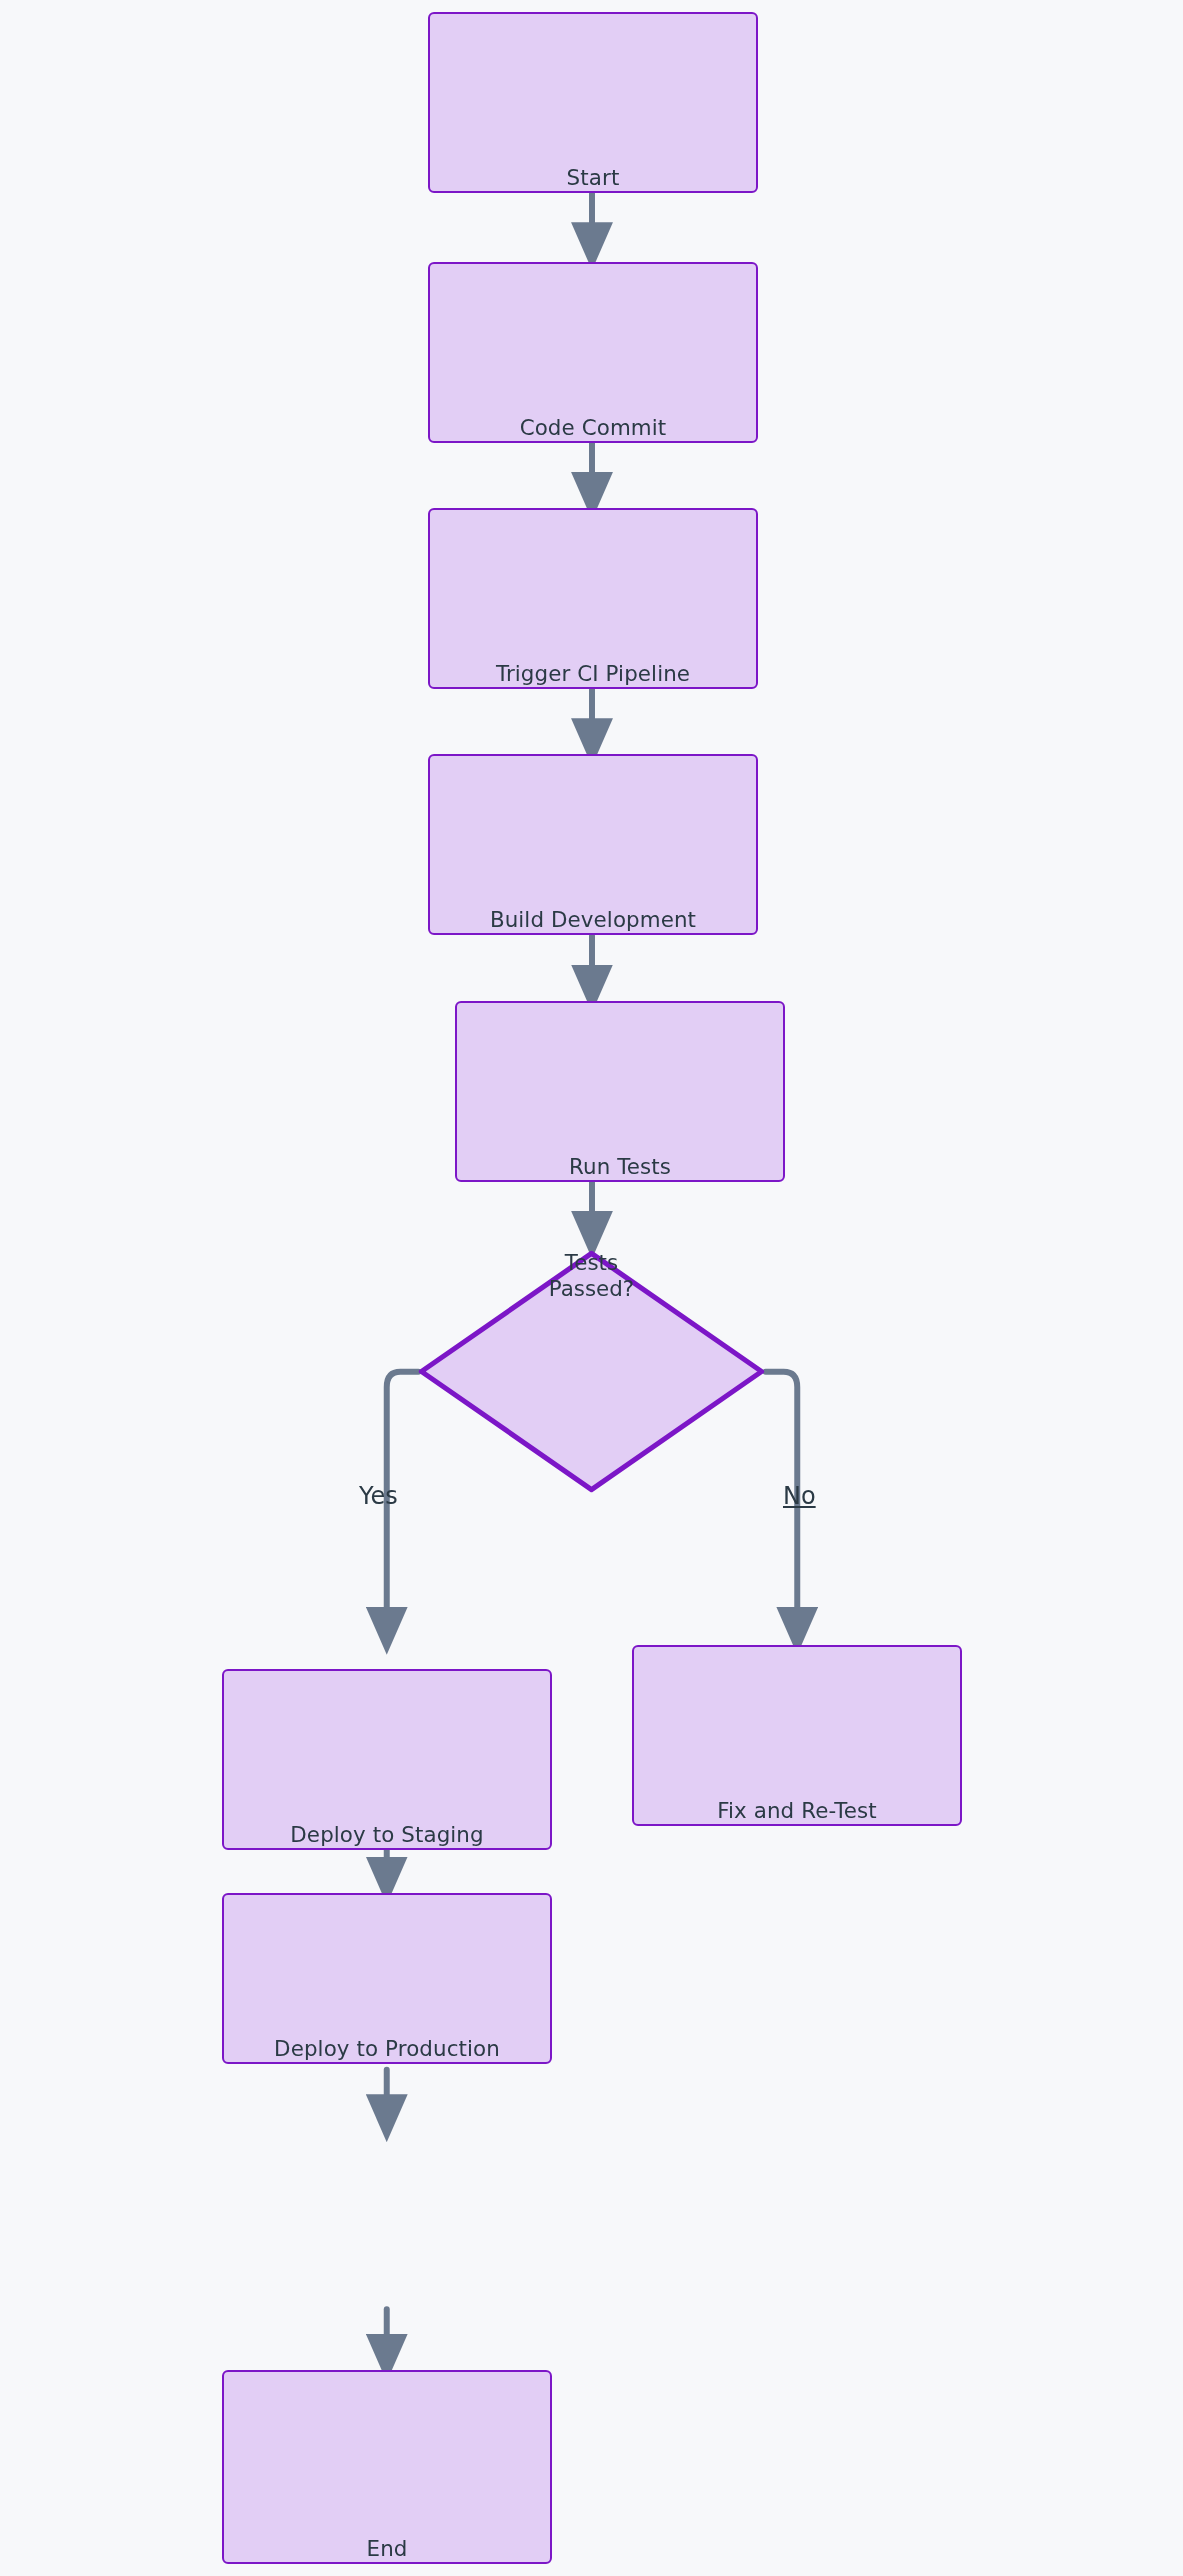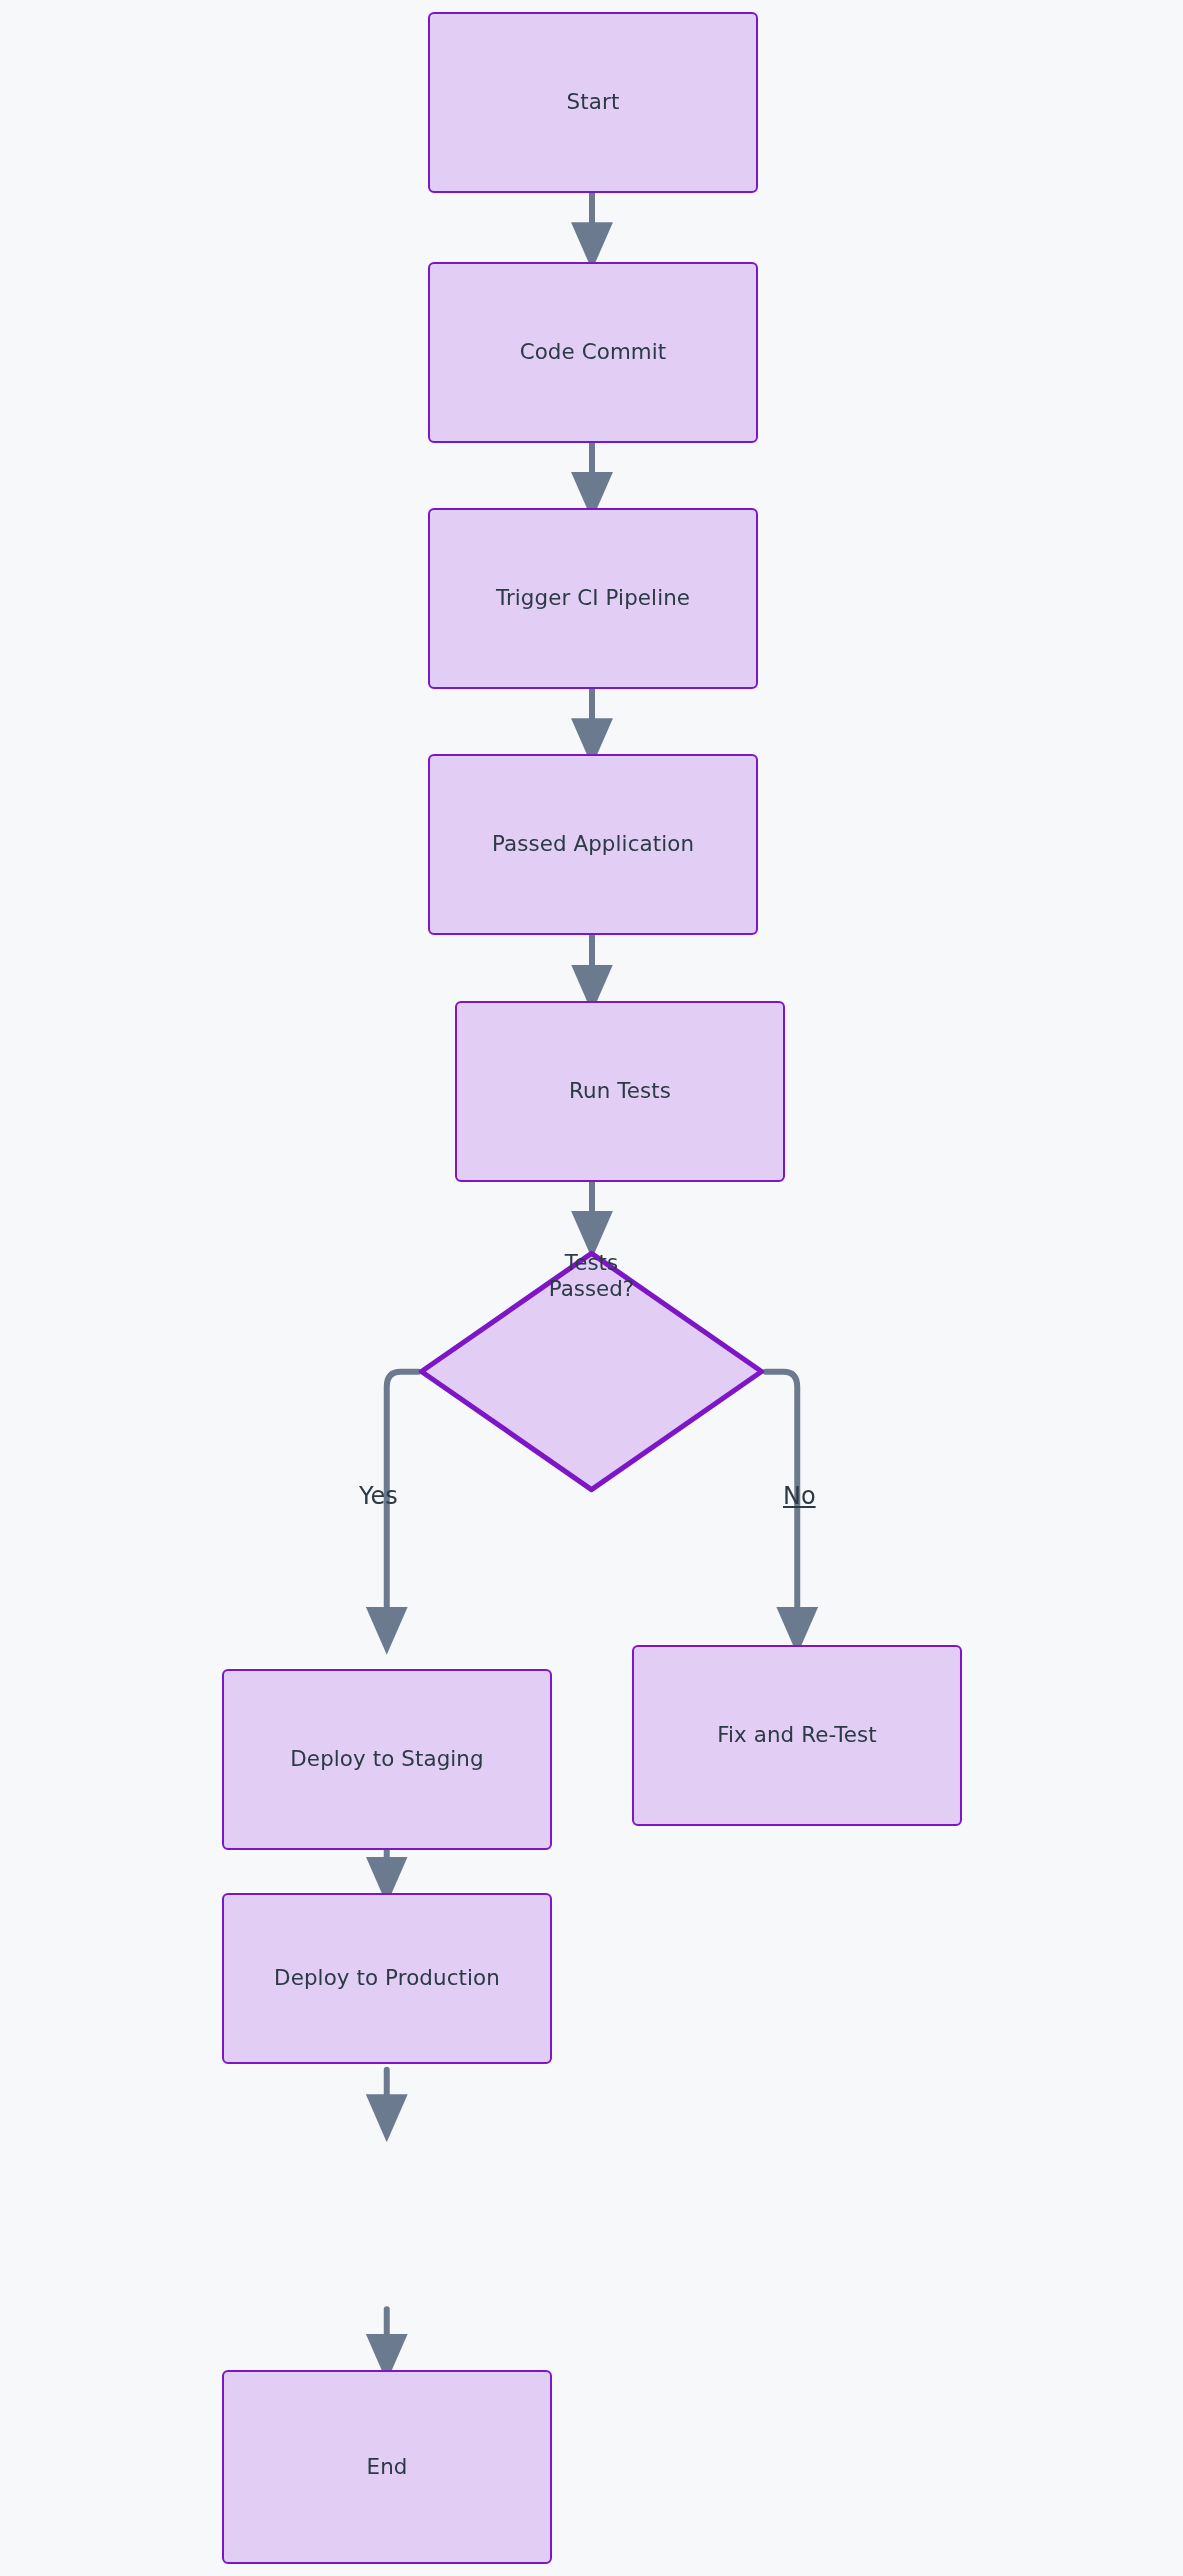--- a/index.html
+++ b/index.html
@@ -26,21 +26,21 @@
     height: 2576px;
     pointer-events: none;
   }
   .node {
     position: absolute;
     box-sizing: border-box;
     background: #e2cef5;
     border: 2.6px solid #7c16c7;
     border-radius: 6px;
     display: flex;
-    align-items: center;
+    align-items: flex-end;
     justify-content: center;
     text-align: center;
   }
   .node .node-label {
     color: #2b3a45;
     font-size: 21.4px;
     line-height: 1.16;
     letter-spacing: 0.1px;
     white-space: pre-line;
     padding: 0 8.6px;
@@ -114,21 +114,21 @@
 
   <div class="node" style="left:428px; top:262px; width:330px; height:181px;">
     <span class="node-label">Code Commit</span>
   </div>
 
   <div class="node" style="left:428px; top:508px; width:330px; height:181px;">
     <span class="node-label">Trigger CI Pipeline</span>
   </div>
 
   <div class="node" style="left:428px; top:754px; width:330px; height:181px;">
-    <span class="node-label">Passed Application</span>
+    <span class="node-label">Build Development</span>
   </div>
 
   <div class="node" style="left:428px; top:1001px; width:330px; height:181px;margin-left:27px;">
     <span class="node-label">Run Tests</span>
   </div>
 
   <div class="decision" style="left:418px; top:1250px; width:347px; height:243px;">
     <svg class="diamond-shape" viewBox="0 0 406 284" preserveAspectRatio="none" xmlns="http://www.w3.org/2000/svg">
       <polygon points="203,4 402,142 203,280 4,142" fill="#e2cef5" stroke="#7c16c7" stroke-width="6" stroke-linejoin="round"></polygon>
     </svg>

